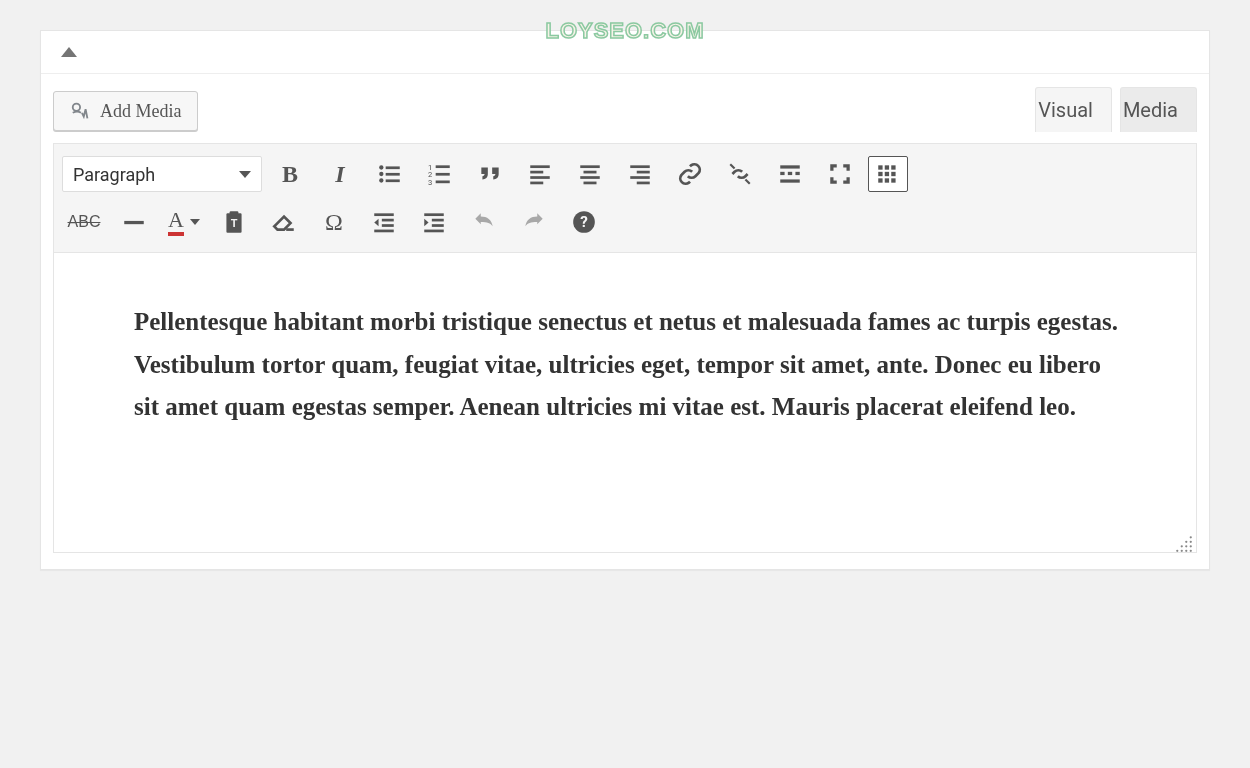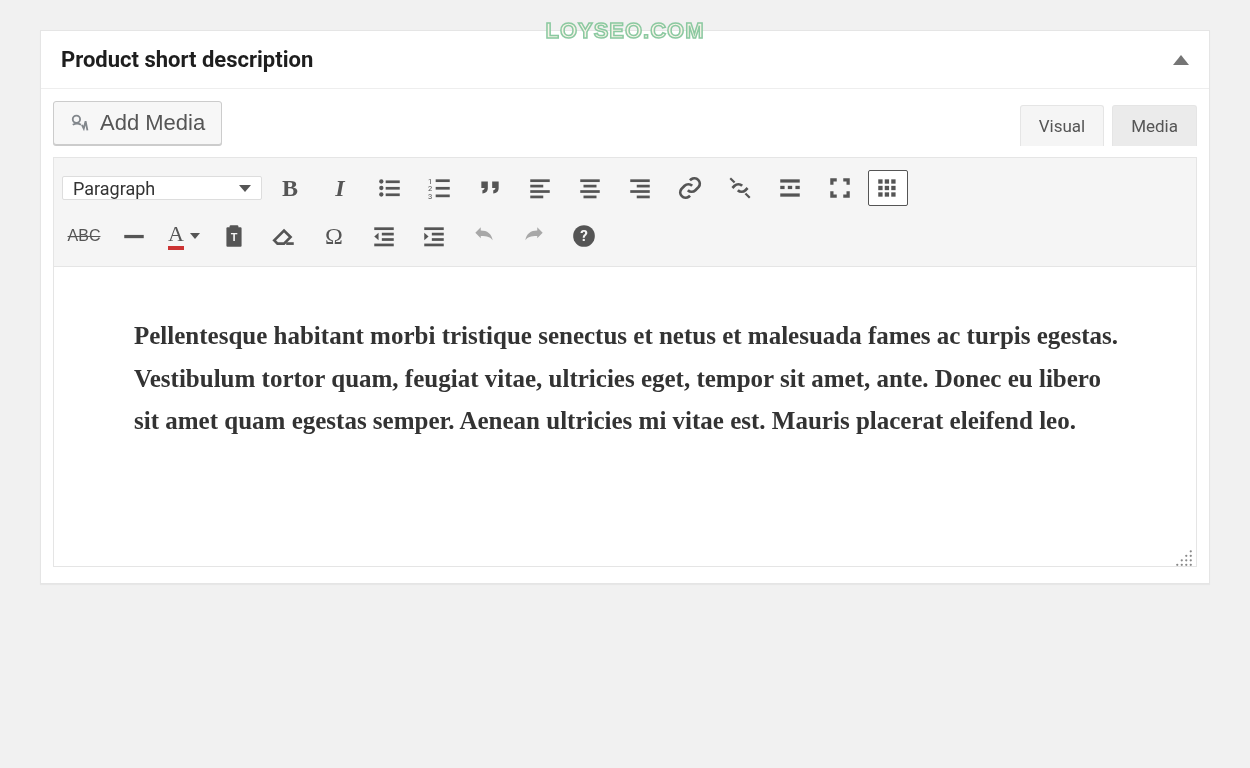--- a/index.html
+++ b/index.html
@@ -59,37 +59,38 @@
     margin-bottom: 12px;
   }
   .add-media-btn {
     display: inline-flex;
     align-items: center;
     gap: 8px;
     background: #f7f7f7;
     border: 1px solid #cccccc;
     border-radius: 3px;
     padding: 8px 16px;
-    font-size: 22px;
+    font-size: 18px;
     color: #555555;
     cursor: pointer;
     box-shadow: 0 1px 0 #cccccc;
+    font-family: Liberation Serif, serif;
   }
   .add-media-icon {
     width: 22px; height: 22px;
     color: #82878c;
   }
   .editor-tabs {
     display: flex;
     gap: 8px;
     align-items: flex-end;
   }
   .editor-tab {
-    padding: 10px 18px 10px 18px;
-    font-size: 17px;
+    padding: 10px 18px 10px 2px;
+    font-size: 20px;
     color: #555;
     border: 1px solid #e5e5e5;
     border-bottom: none;
     background: #ebebeb;
     cursor: pointer;
     border-top-left-radius: 3px;
     border-top-right-radius: 3px;
     position: relative;
     top: 1px;
   }
@@ -108,21 +109,21 @@
     gap: 6px;
     flex-wrap: wrap;
     padding: 4px 0;
   }
   .format-select {
     display: inline-flex;
     align-items: center;
     justify-content: space-between;
     background: #fff;
     border: 1px solid #dddddd;
-    height: 24px;
+    height: 36px;
     width: 200px;
     padding: 0 10px;
     font-size: 18px;
     color: #333;
     cursor: pointer;
     border-radius: 2px;
   }
   .format-select .caret {
     width: 0; height: 0;
     border-left: 6px solid transparent;
@@ -200,21 +201,20 @@
     color: #888;
   }
 </style>
 </head>
 <body>
 
 <div class="watermark">LOYSEO.COM</div>
 
 <div class="metabox">
   <div class="metabox-header">
-    <h2>Product short description</h2>
     <span class="collapse-arrow"></span>
   </div>
 
   <div class="metabox-body">
 
     <div class="media-tabs-row">
       <button class="add-media-btn">
         <svg class="add-media-icon" viewBox="0 0 24 24">
           <circle cx="7" cy="8" r="4" fill="none" stroke="#82878c" stroke-width="2"></circle>
           <path d="M3 14 q5 -3 9 0" fill="none" stroke="#82878c" stroke-width="2"></path>

